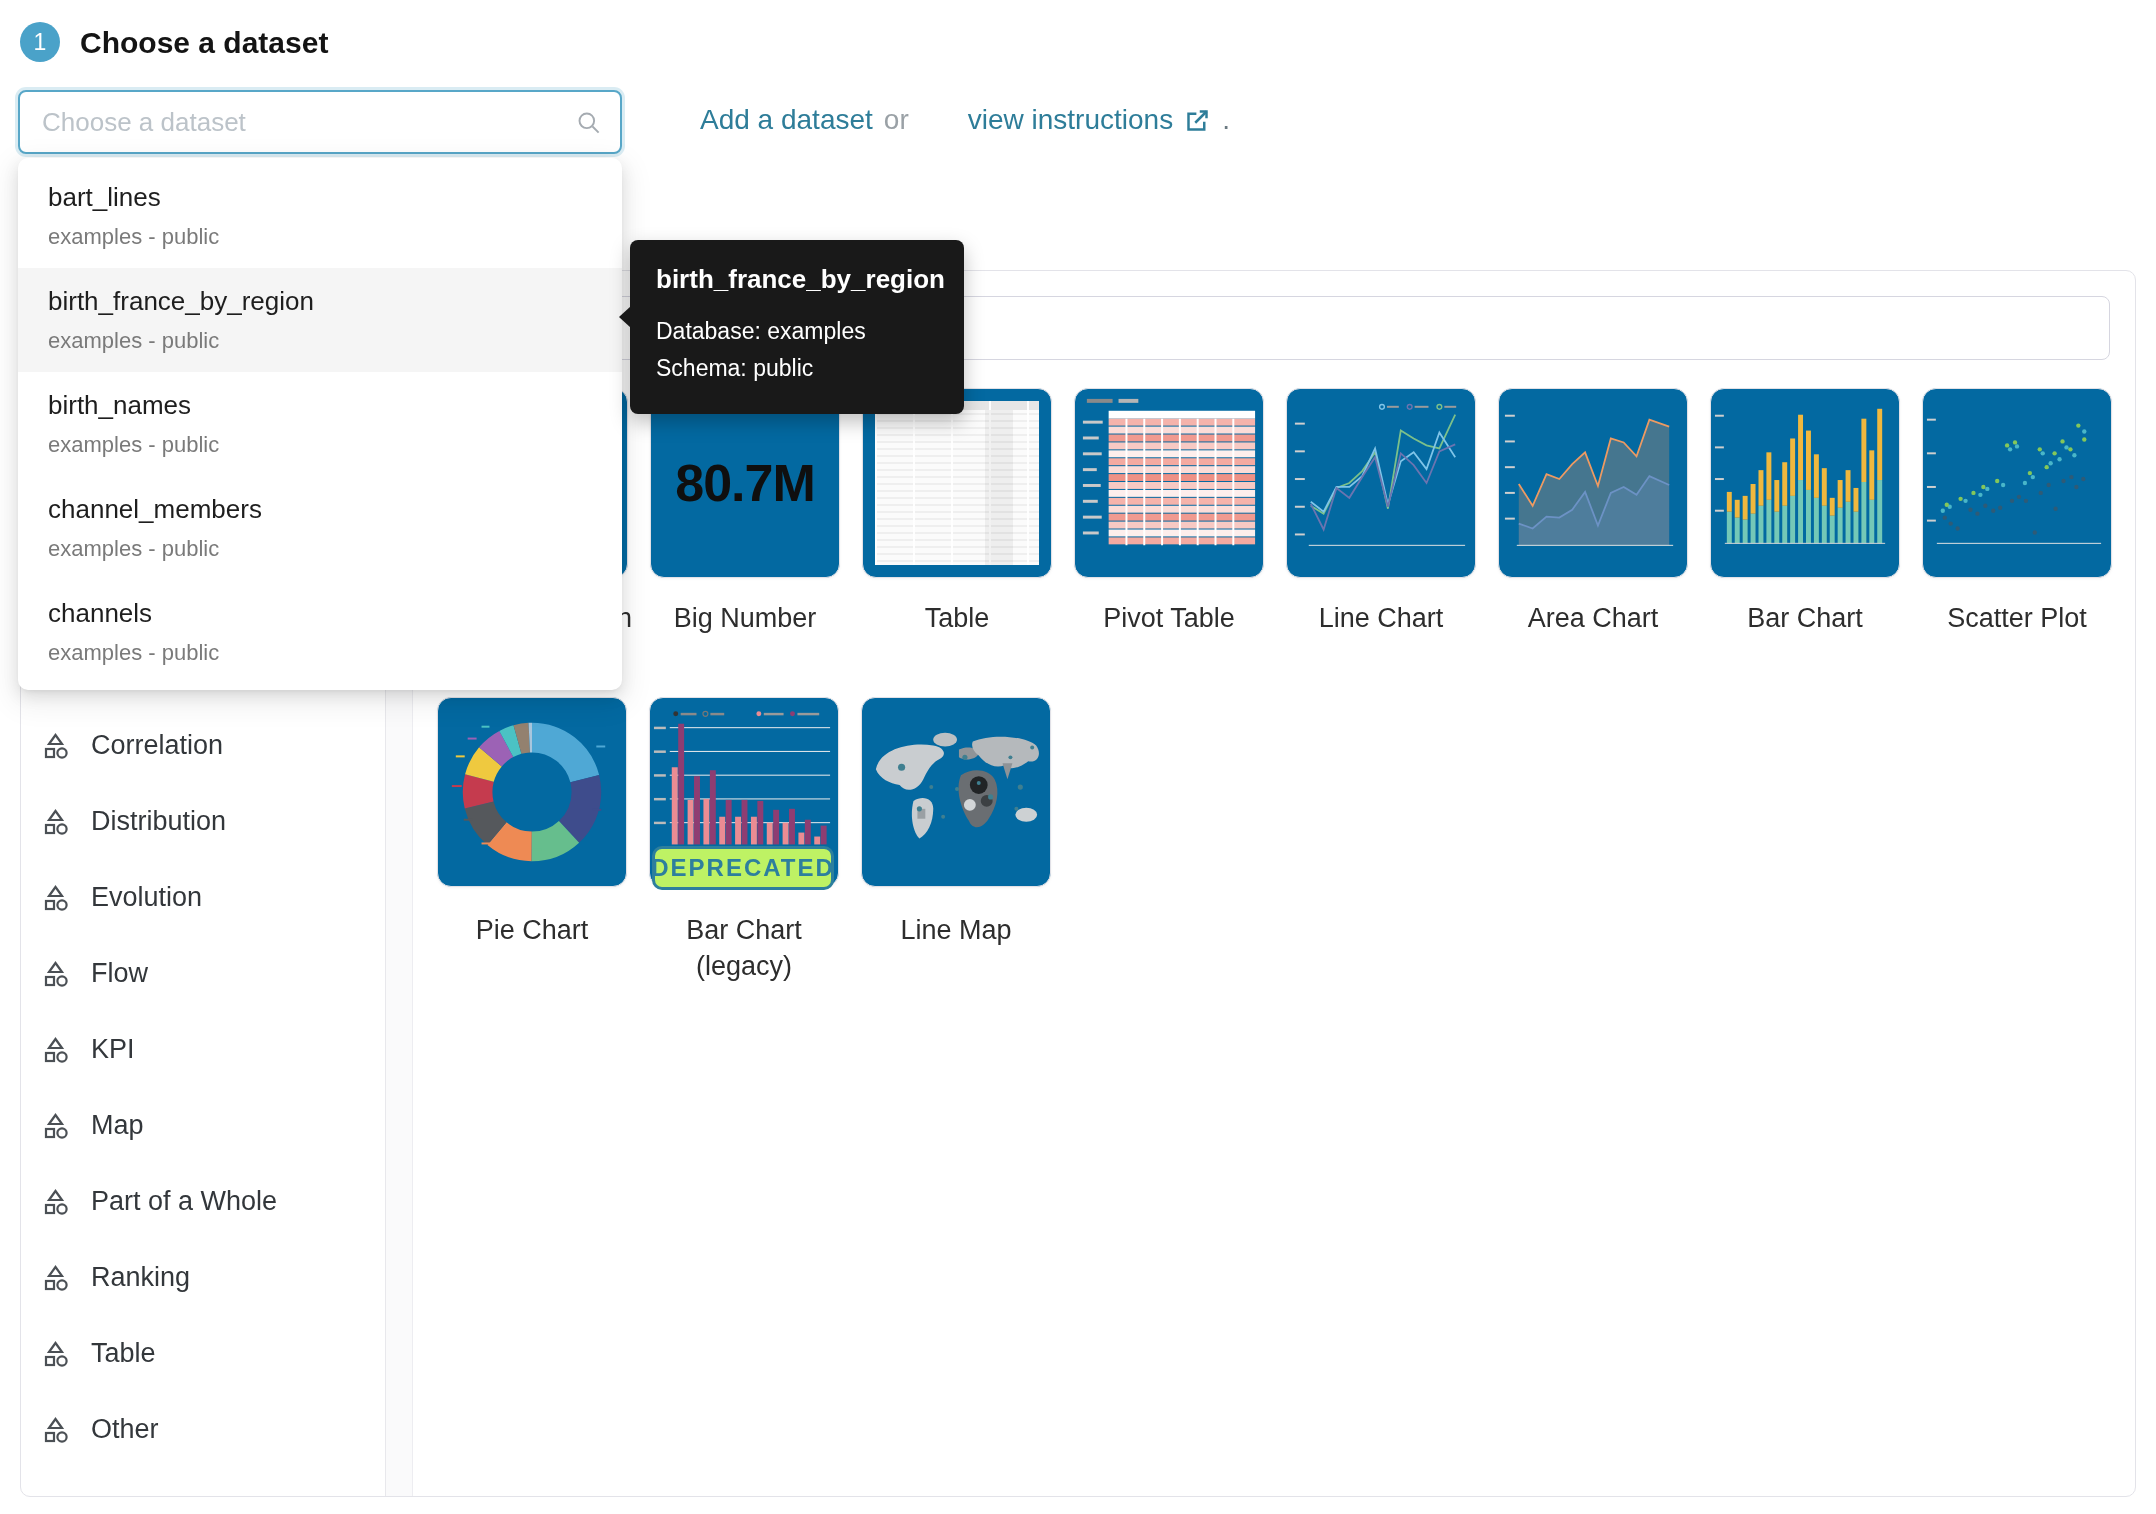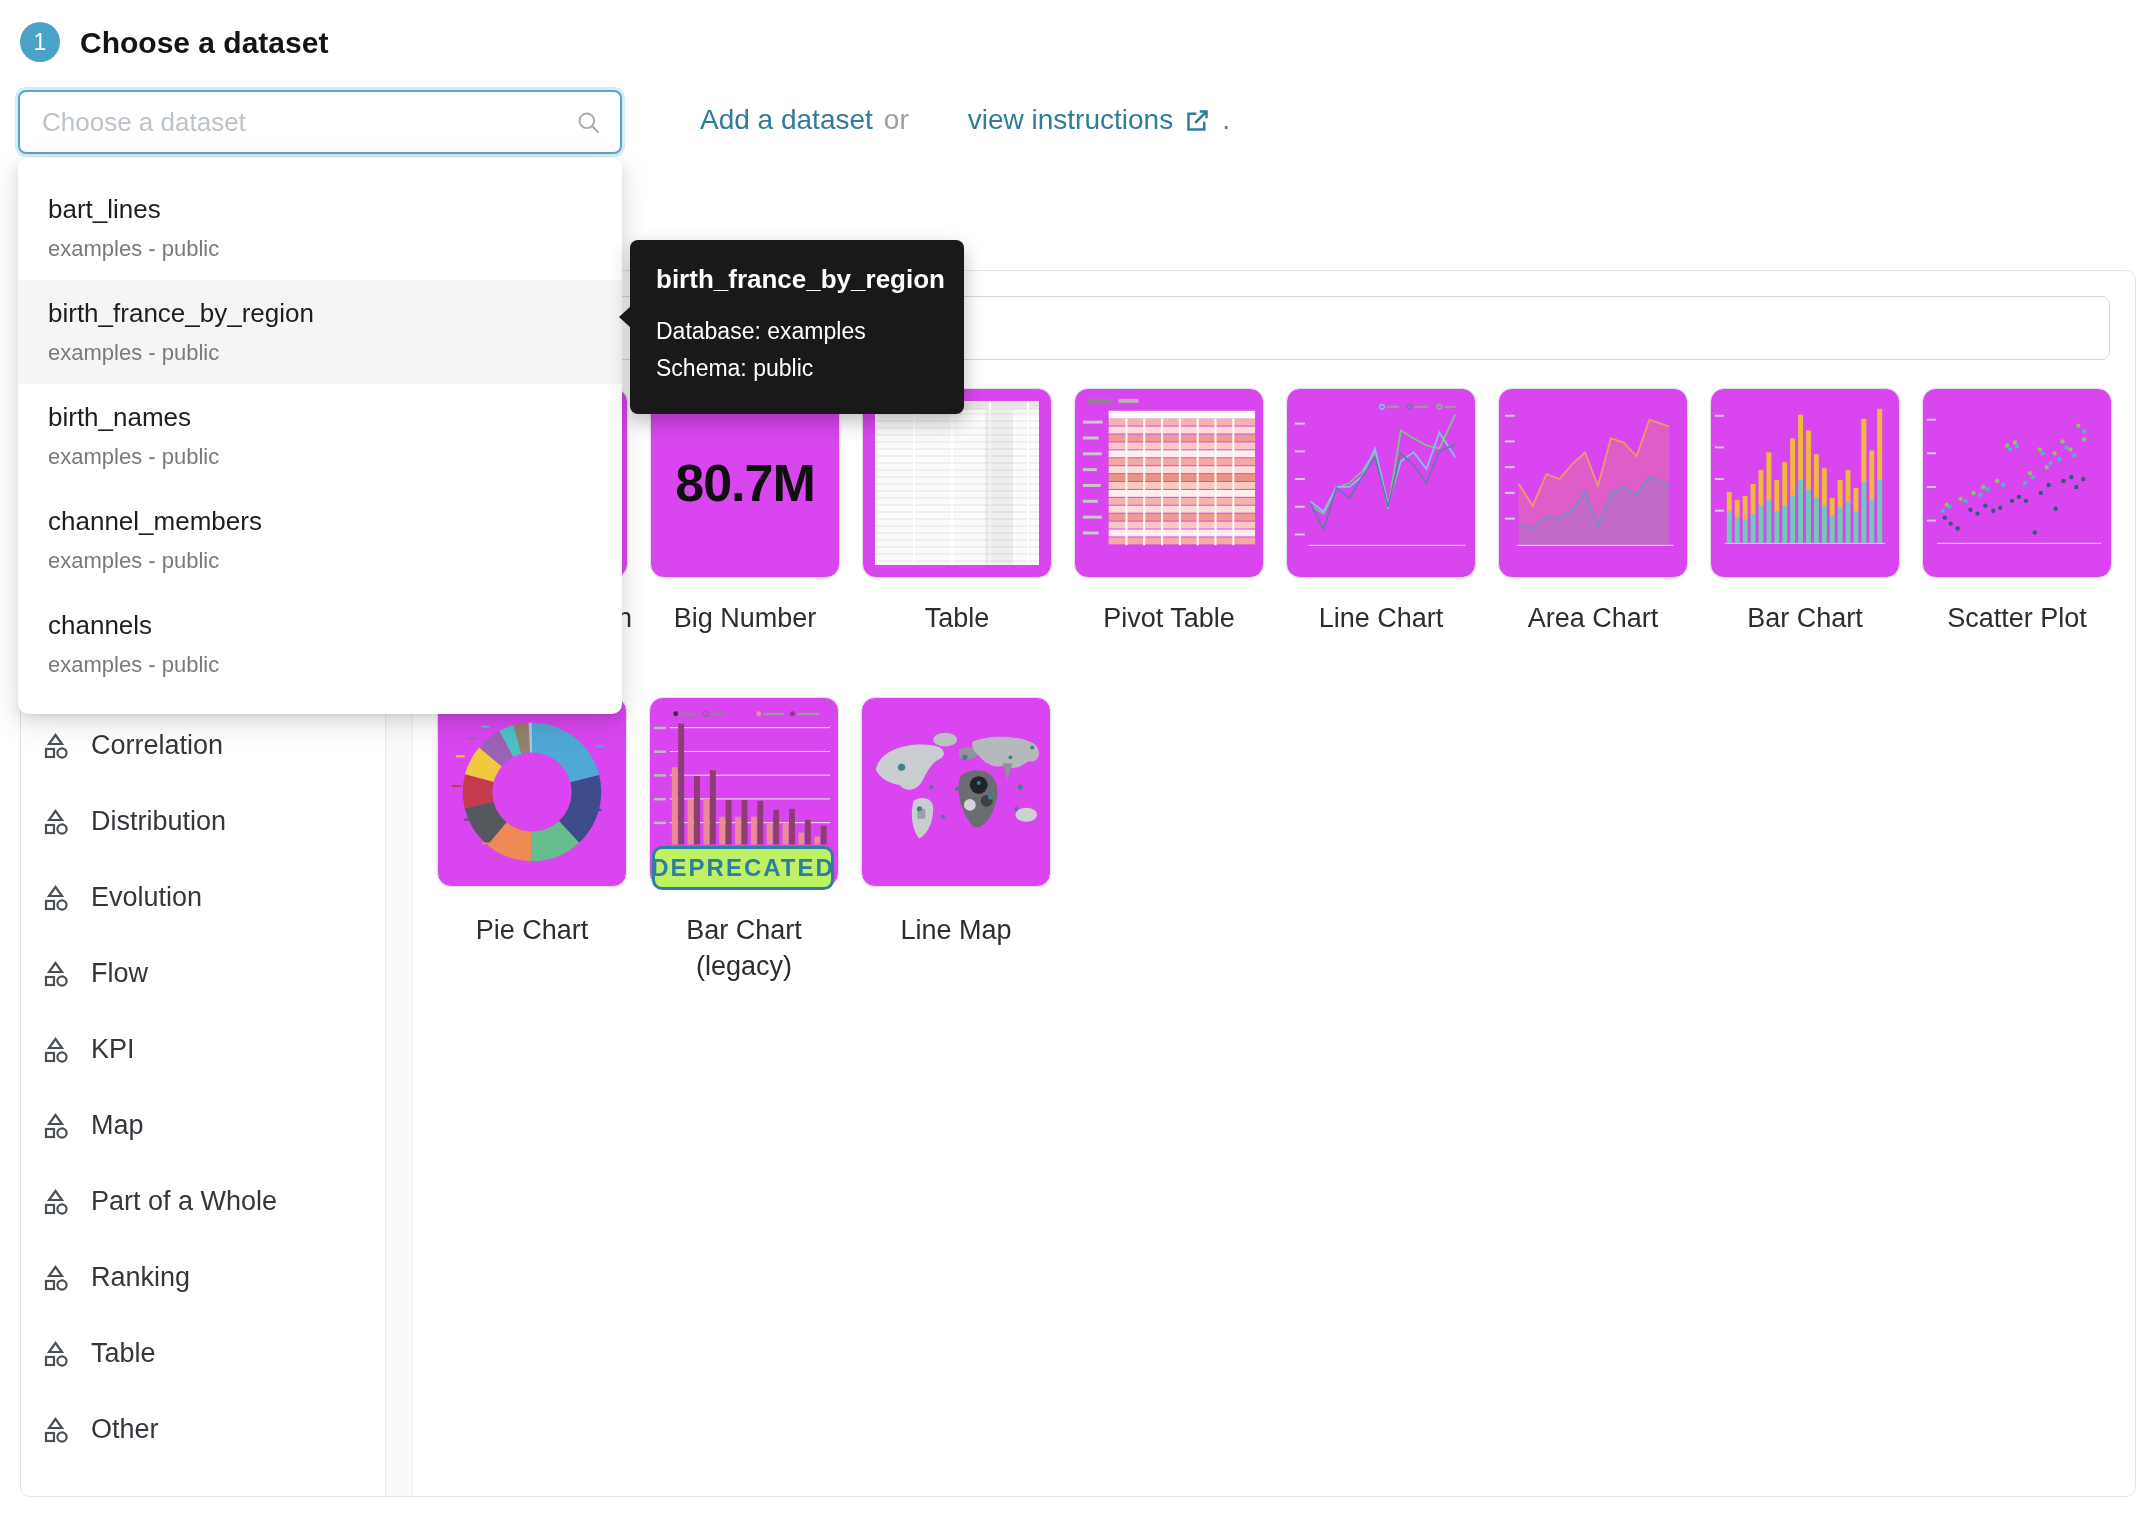--- a/index.html
+++ b/index.html
@@ -55,21 +55,21 @@
   
   .gallery-search{
     position:absolute; left:437px; top:296px; width:1673px; height:64px;
     border:1px solid #d6d6e0; border-radius:8px; background:#fff; z-index:2; padding:0 20px;
     display:flex; align-items:center;
   }
   .gallery-search input{ flex:1; border:none; outline:none; font-size:24px; background:transparent;
     font-family:"Liberation Sans", sans-serif; }
 
   .tile{
-    position:absolute; width:190px; height:190px; background:#d946ef;
+    position:absolute; width:190px; height:190px; background:#0369a1;
     border:1px solid #e1e1e7; border-radius:14px; z-index:2; overflow:hidden;
     box-shadow:0 1px 3px rgba(0,0,0,.05); cursor:pointer;
   }
   .tile-label{
     position:absolute; width:212px; text-align:center; font-size:27px; color:#2d2d2d;
     line-height:1.35; z-index:2;
   }
   .bignum{
     width:100%; height:100%; display:flex; align-items:center; justify-content:center;
     font-size:52px; font-weight:800; letter-spacing:-1px; color:#0f0f0f;
@@ -92,21 +92,21 @@
     position:absolute; left:652px; top:846px; width:182px; height:44px;
     background:#bef264; border:3px solid #2D7F9D; border-radius:10px;
     color:#2D7F9D; font-weight:700; font-size:24px; letter-spacing:2px;
     display:flex; align-items:center; justify-content:center; z-index:3;
   }
 
   
   .dataset-dropdown{
     position:absolute; left:18px; top:158px; width:604px; background:#fff; border-radius:10px;
     box-shadow:0 3px 6px -4px rgba(0,0,0,.12), 0 6px 16px rgba(0,0,0,.1), 0 9px 28px 8px rgba(0,0,0,.06);
-    z-index:10; overflow:hidden; padding:18px 0;
+    z-index:10; overflow:hidden; padding:6px 0;
   }
   .dd-item{ height:104px; padding:0 30px; display:flex; flex-direction:column; justify-content:center; cursor:pointer; }
   .dd-item.highlighted{ background:#f5f5f5; }
   .dd-name{ font-size:26px; color:#1e1e1e; margin-bottom:11px; }
   .dd-detail{ font-size:22px; color:#7a7a7a; }
 
   
   .dataset-tooltip{
     position:absolute; left:630px; top:240px; width:334px; background:#191919; color:#fff;
     border-radius:8px; padding:24px 26px 26px; z-index:20; box-shadow:0 8px 20px rgba(0,0,0,.25);

